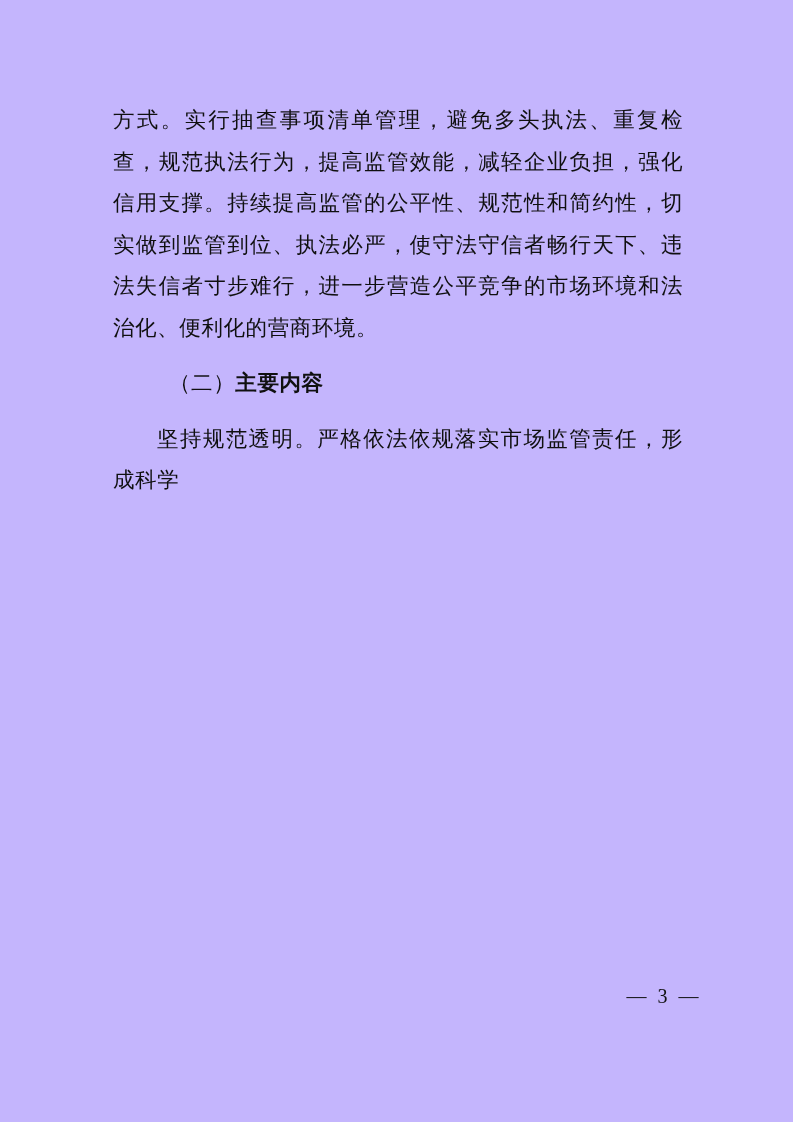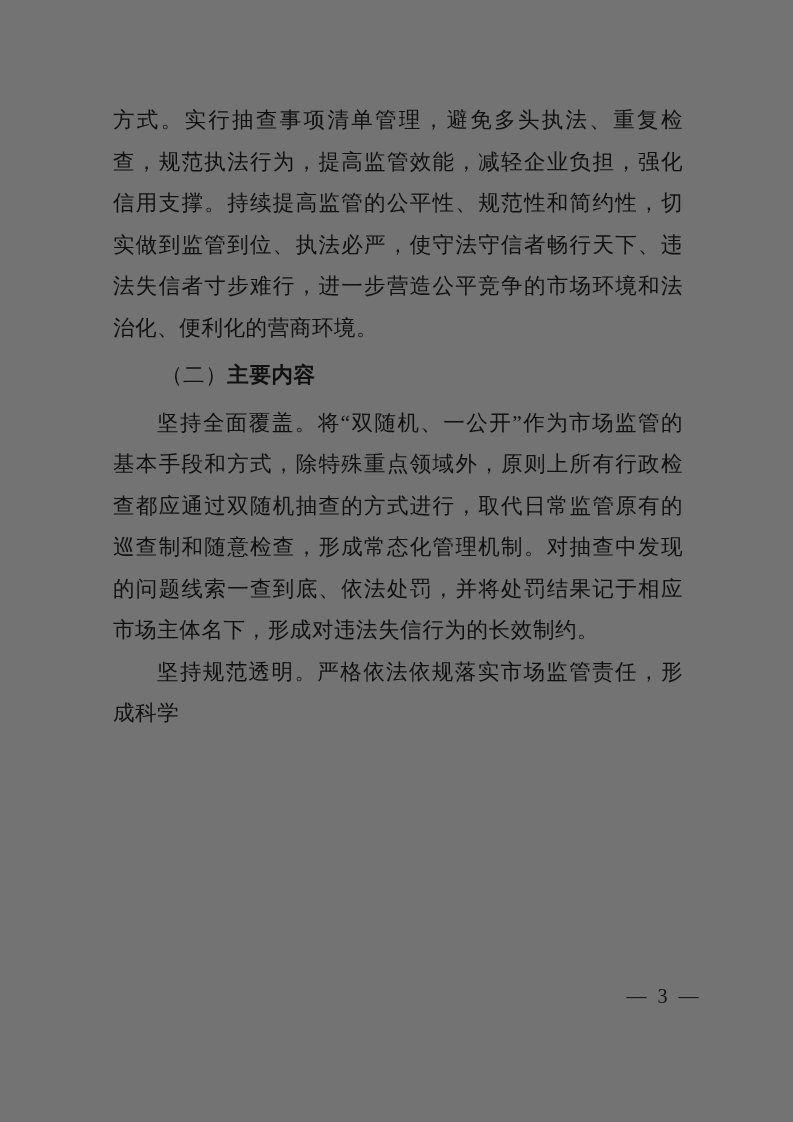--- a/index.html
+++ b/index.html
@@ -14,21 +14,21 @@
     color: #101010;
     position: relative;
     overflow: hidden;
   }
   .page {
     position: absolute;
     left: 0;
     top: 0;
     width: 793px;
     height: 1122px;
-    background: #737373;
+    background: #c4b5fd;
   }
   .content {
     position: absolute;
     left: 113px;
     top: 100px;
     width: 570px;
   }
   .para {
     font-size: 21.5px;
     line-height: 41.5px;
@@ -37,21 +37,21 @@
     letter-spacing: 0.6px;
     margin: 0;
     font-family: "Liberation Serif", "DejaVu Serif", serif;
   }
   .para.indent {
     text-indent: 44px;
   }
   .heading {
     font-size: 21.5px;
     line-height: 41.5px;
-    margin: 4px;
+    margin: 12px;
     text-indent: 44px;
     letter-spacing: 0.6px;
     font-weight: bold;
     font-family: "Liberation Sans", "DejaVu Sans", sans-serif;
   }
   .heading .lead {
     font-weight: normal;
     font-family: "Liberation Serif", "DejaVu Serif", serif;
   }
   .gap-small { height: 2px; }
@@ -80,21 +80,20 @@
     <p class="para">方式。实行抽查事项清单管理，避免多头执法、重复检查，规范执法行为，提高监管效能，减轻企业负担，强化信用支撑。持续提高监管的公平性、规范性和简约性，切实做到监管到位、执法必严，使守法守信者畅行天下、违法失信者寸步难行，进一步营造公平竞争的市场环境和法治化、便利化的营商环境。</p>
 
     <div class="gap-small"></div>
 
     <p class="heading"><span class="lead">（二）</span><span>主要内容</span></p>
 
 
     <div class="gap-small"></div>
 
 
-    <p class="para indent">坚持全面覆盖。将“双随机、一公开”作为市场监管的基本手段和方式，除特殊重点领域外，原则上所有行政检查都应通过双随机抽查的方式进行，取代日常监管原有的巡查制和随意检查，形成常态化管理机制。对抽查中发现的问题线索一查到底、依法处罚，并将处罚结果记于相应市场主体名下，形成对违法失信行为的长效制约。</p>
 
     <p class="para indent">坚持规范透明。严格依法依规落实市场监管责任，形成科学</p>
 
   </div>
 
   <div class="footer">
     <span class="footer-inner">— 3 —</span>
   </div>
 </div>
 

